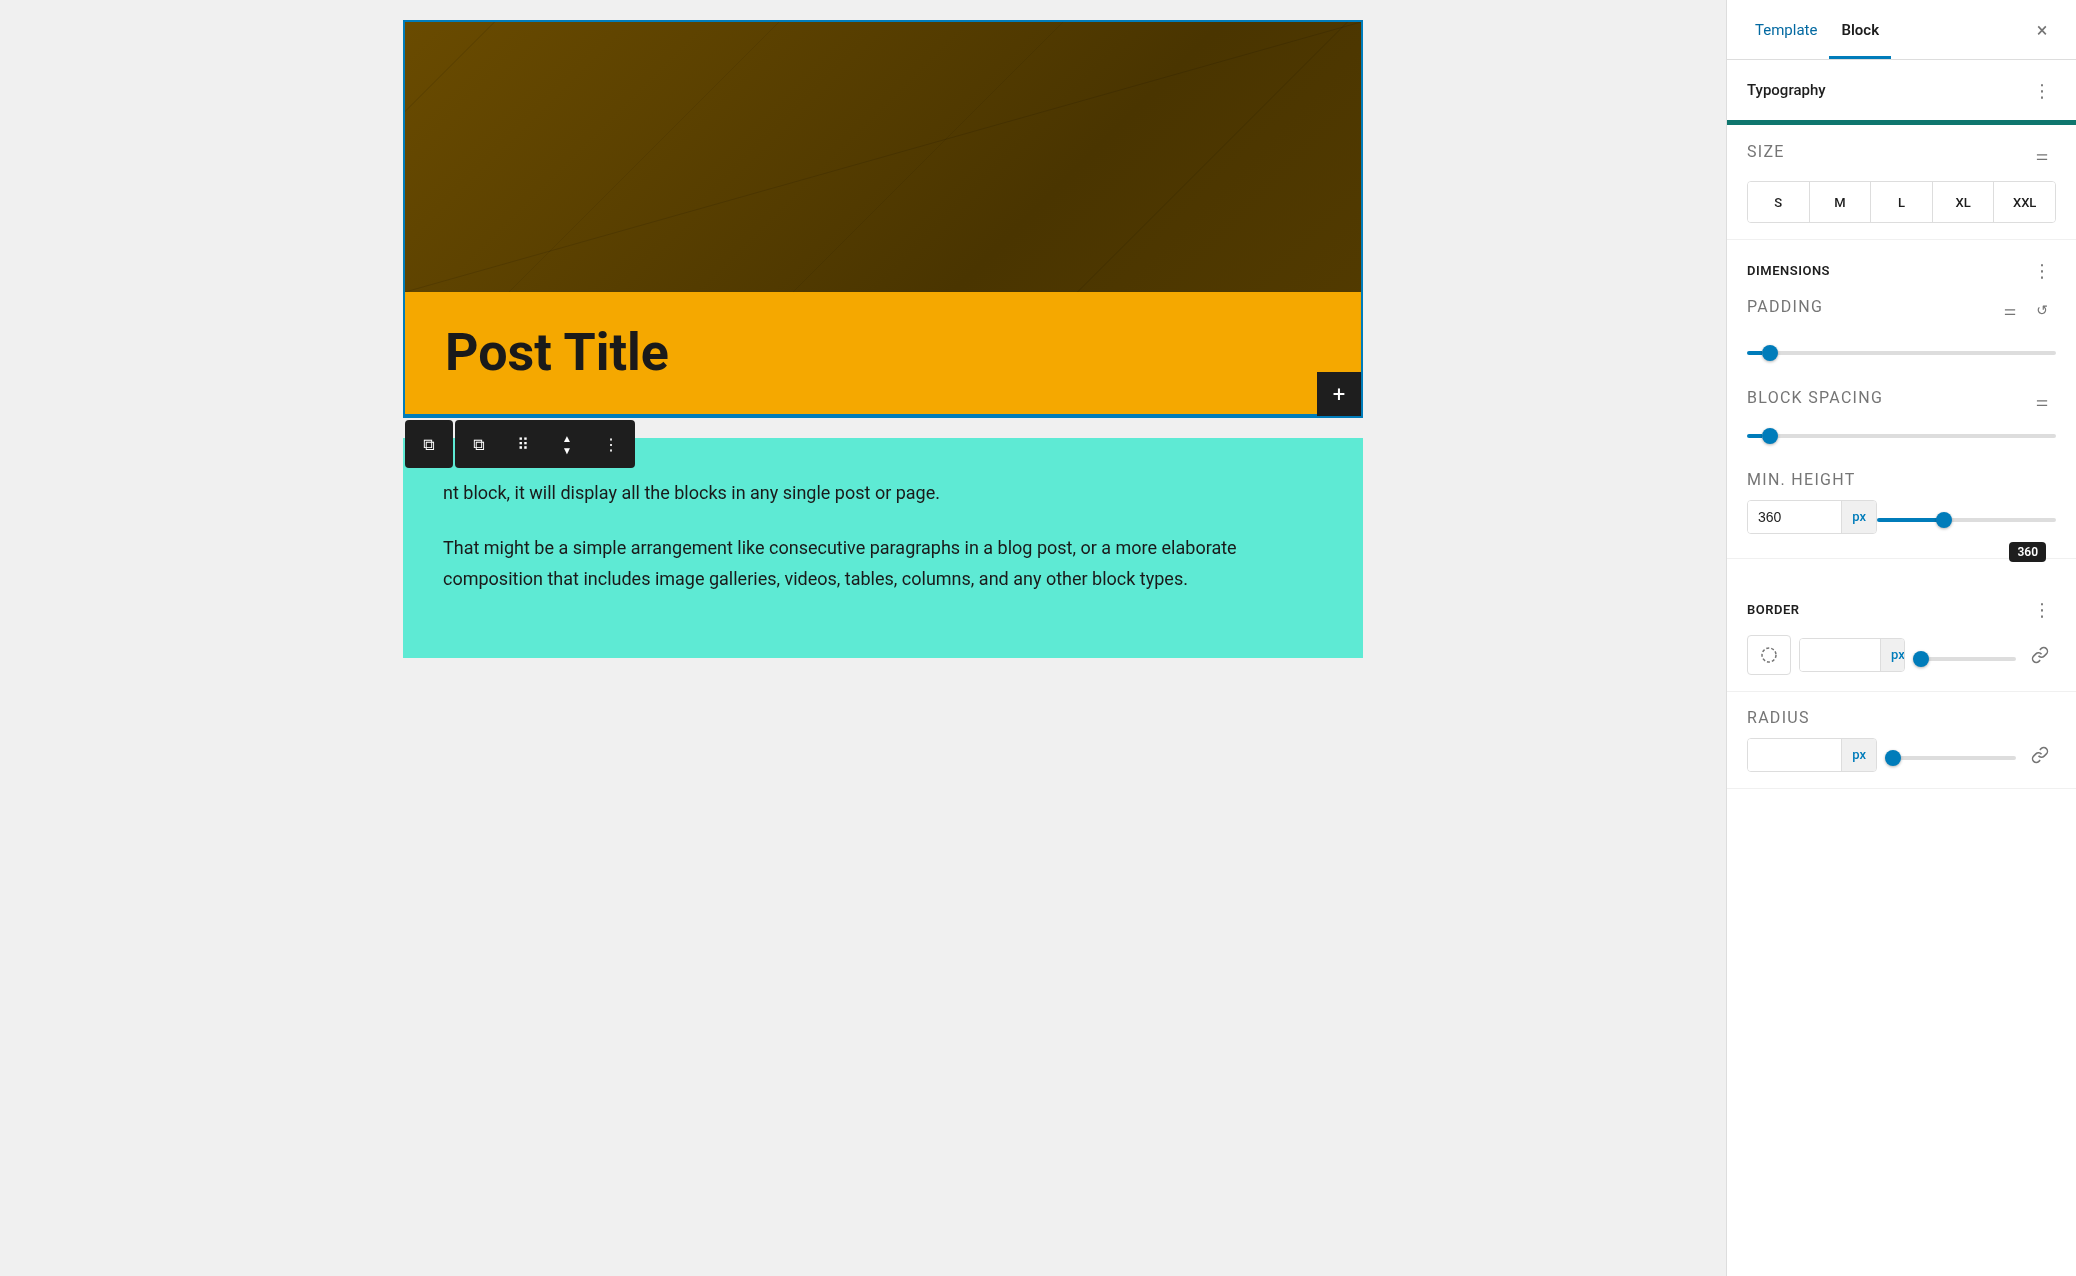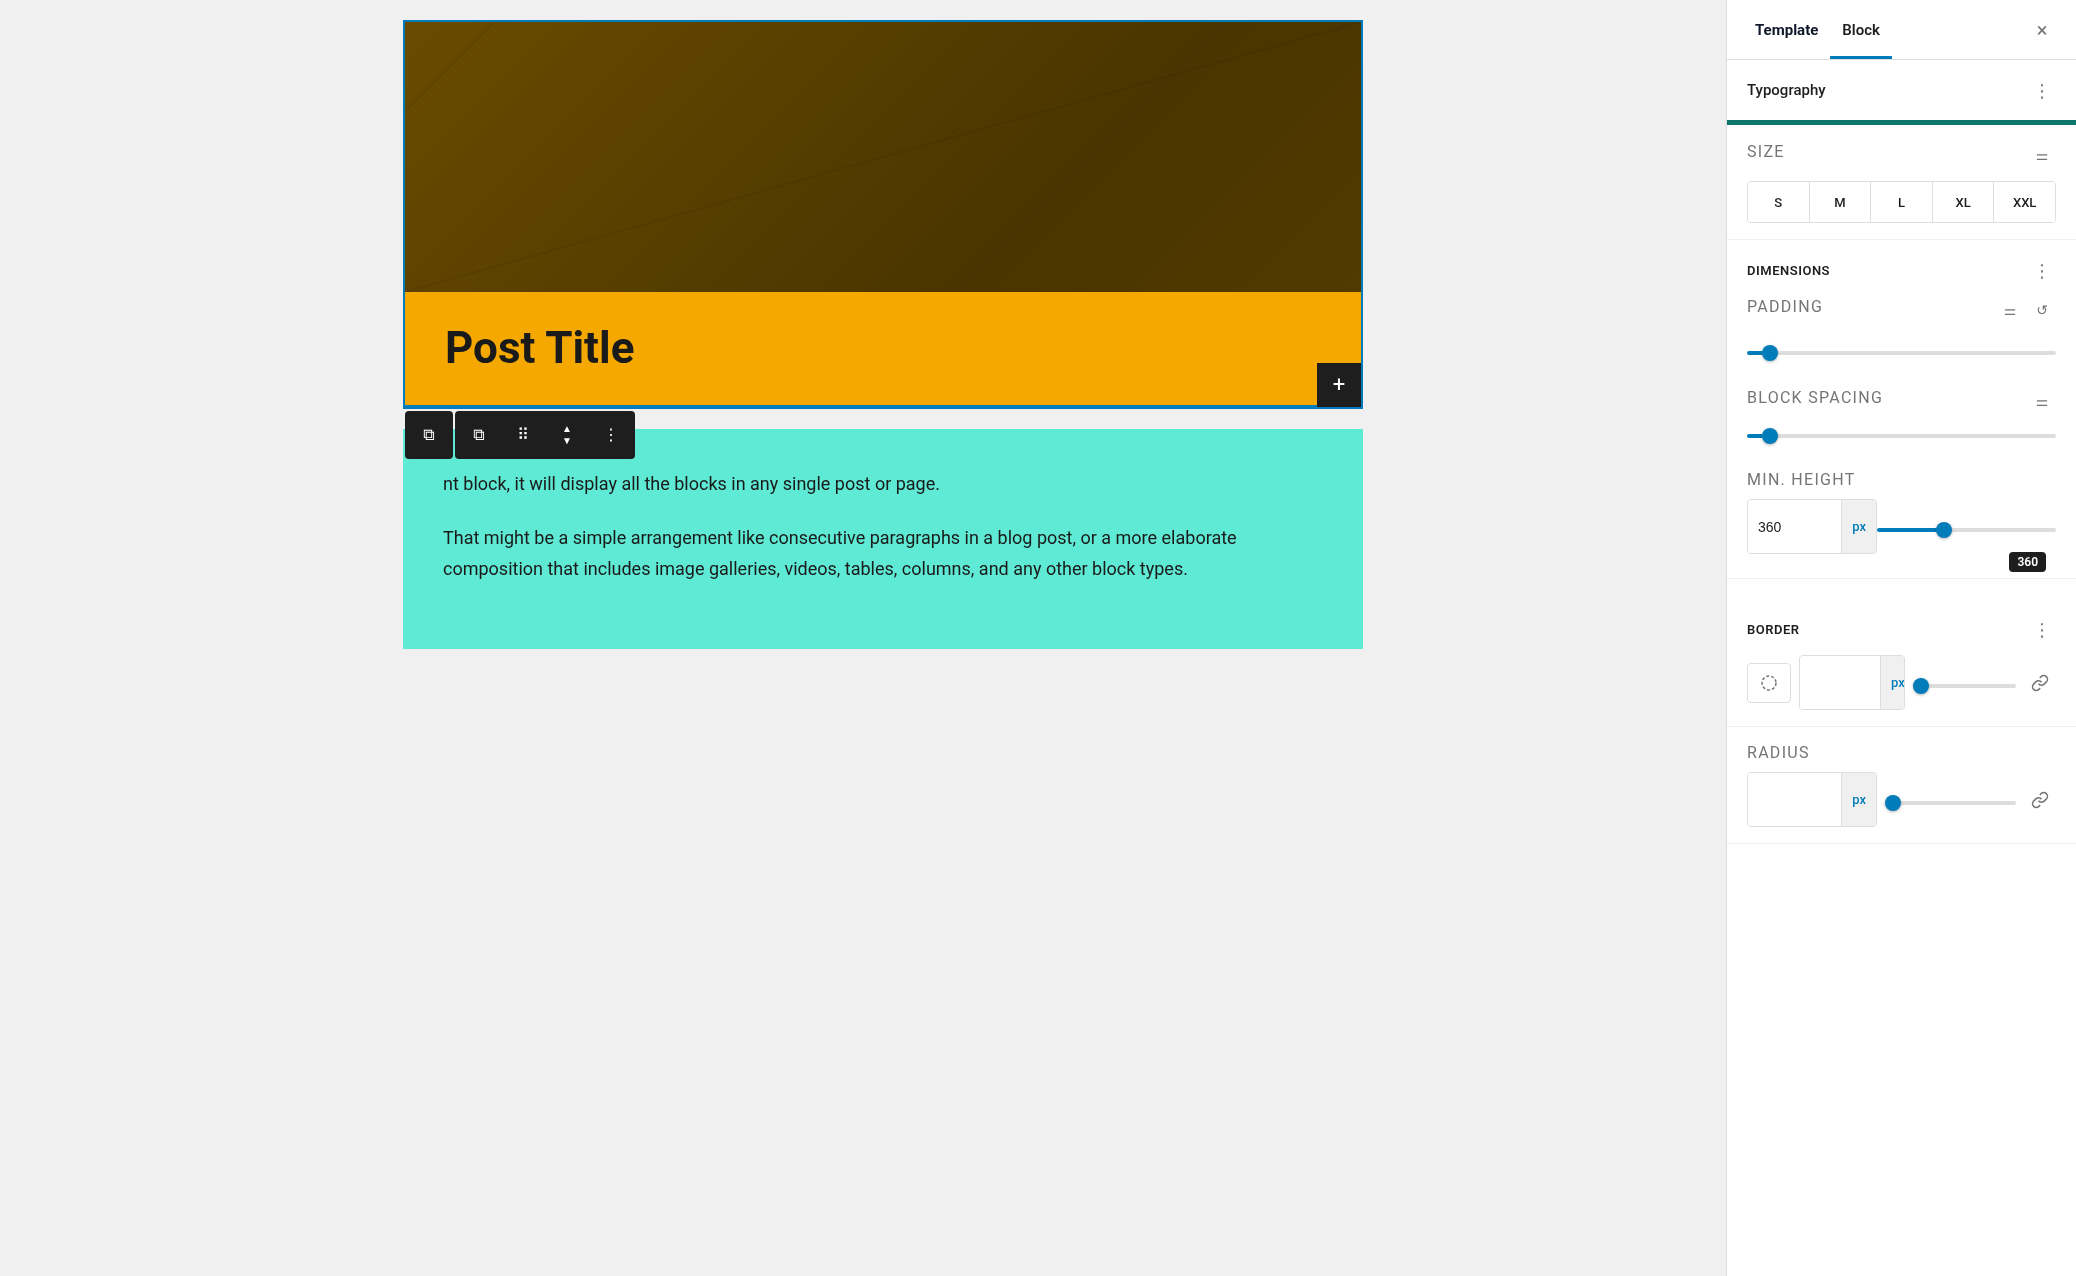--- a/index.html
+++ b/index.html
@@ -85,21 +85,21 @@
       height: 100%;
     }
 
     .post-title-block {
       background: #f5a800;
       padding: 30px 40px 30px 40px;
       border-bottom: 2px solid #007cba;
     }
 
     .post-title-text {
-      font-size: 44px;
+      font-size: 52px;
       font-weight: 700;
       color: #1a1a1a;
       line-height: 1.2;
     }
 
     
     .block-toolbar {
       position: absolute;
       bottom: -52px;
       left: 0;
@@ -174,22 +174,22 @@
       display: flex;
       align-items: center;
       border-bottom: 1px solid #ddd;
       padding: 0 16px;
       height: 60px;
       position: relative;
     }
 
     .sidebar-tab {
       font-size: 15px;
-      font-weight: 700;
-      color: #0f172a;
+      font-weight: 400;
+      color: #0369a1;
       padding: 0 12px;
       height: 100%;
       display: flex;
       align-items: center;
       cursor: pointer;
       position: relative;
     }
 
     .sidebar-tab.active {
       color: #1e1e1e;
@@ -336,21 +336,21 @@
       flex: 1;
       border: none;
       outline: none;
       padding: 8px 10px;
       font-size: 14px;
       color: #1e1e1e;
       width: 80px;
     }
 
     .unit-label {
-      padding: 19px 10px;
+      padding: 8px 10px;
       background: #f0f0f0;
       font-size: 13px;
       color: #007cba;
       font-weight: 500;
       border-left: 1px solid #ddd;
     }
 
     
     .border-input-row {
       display: flex;

